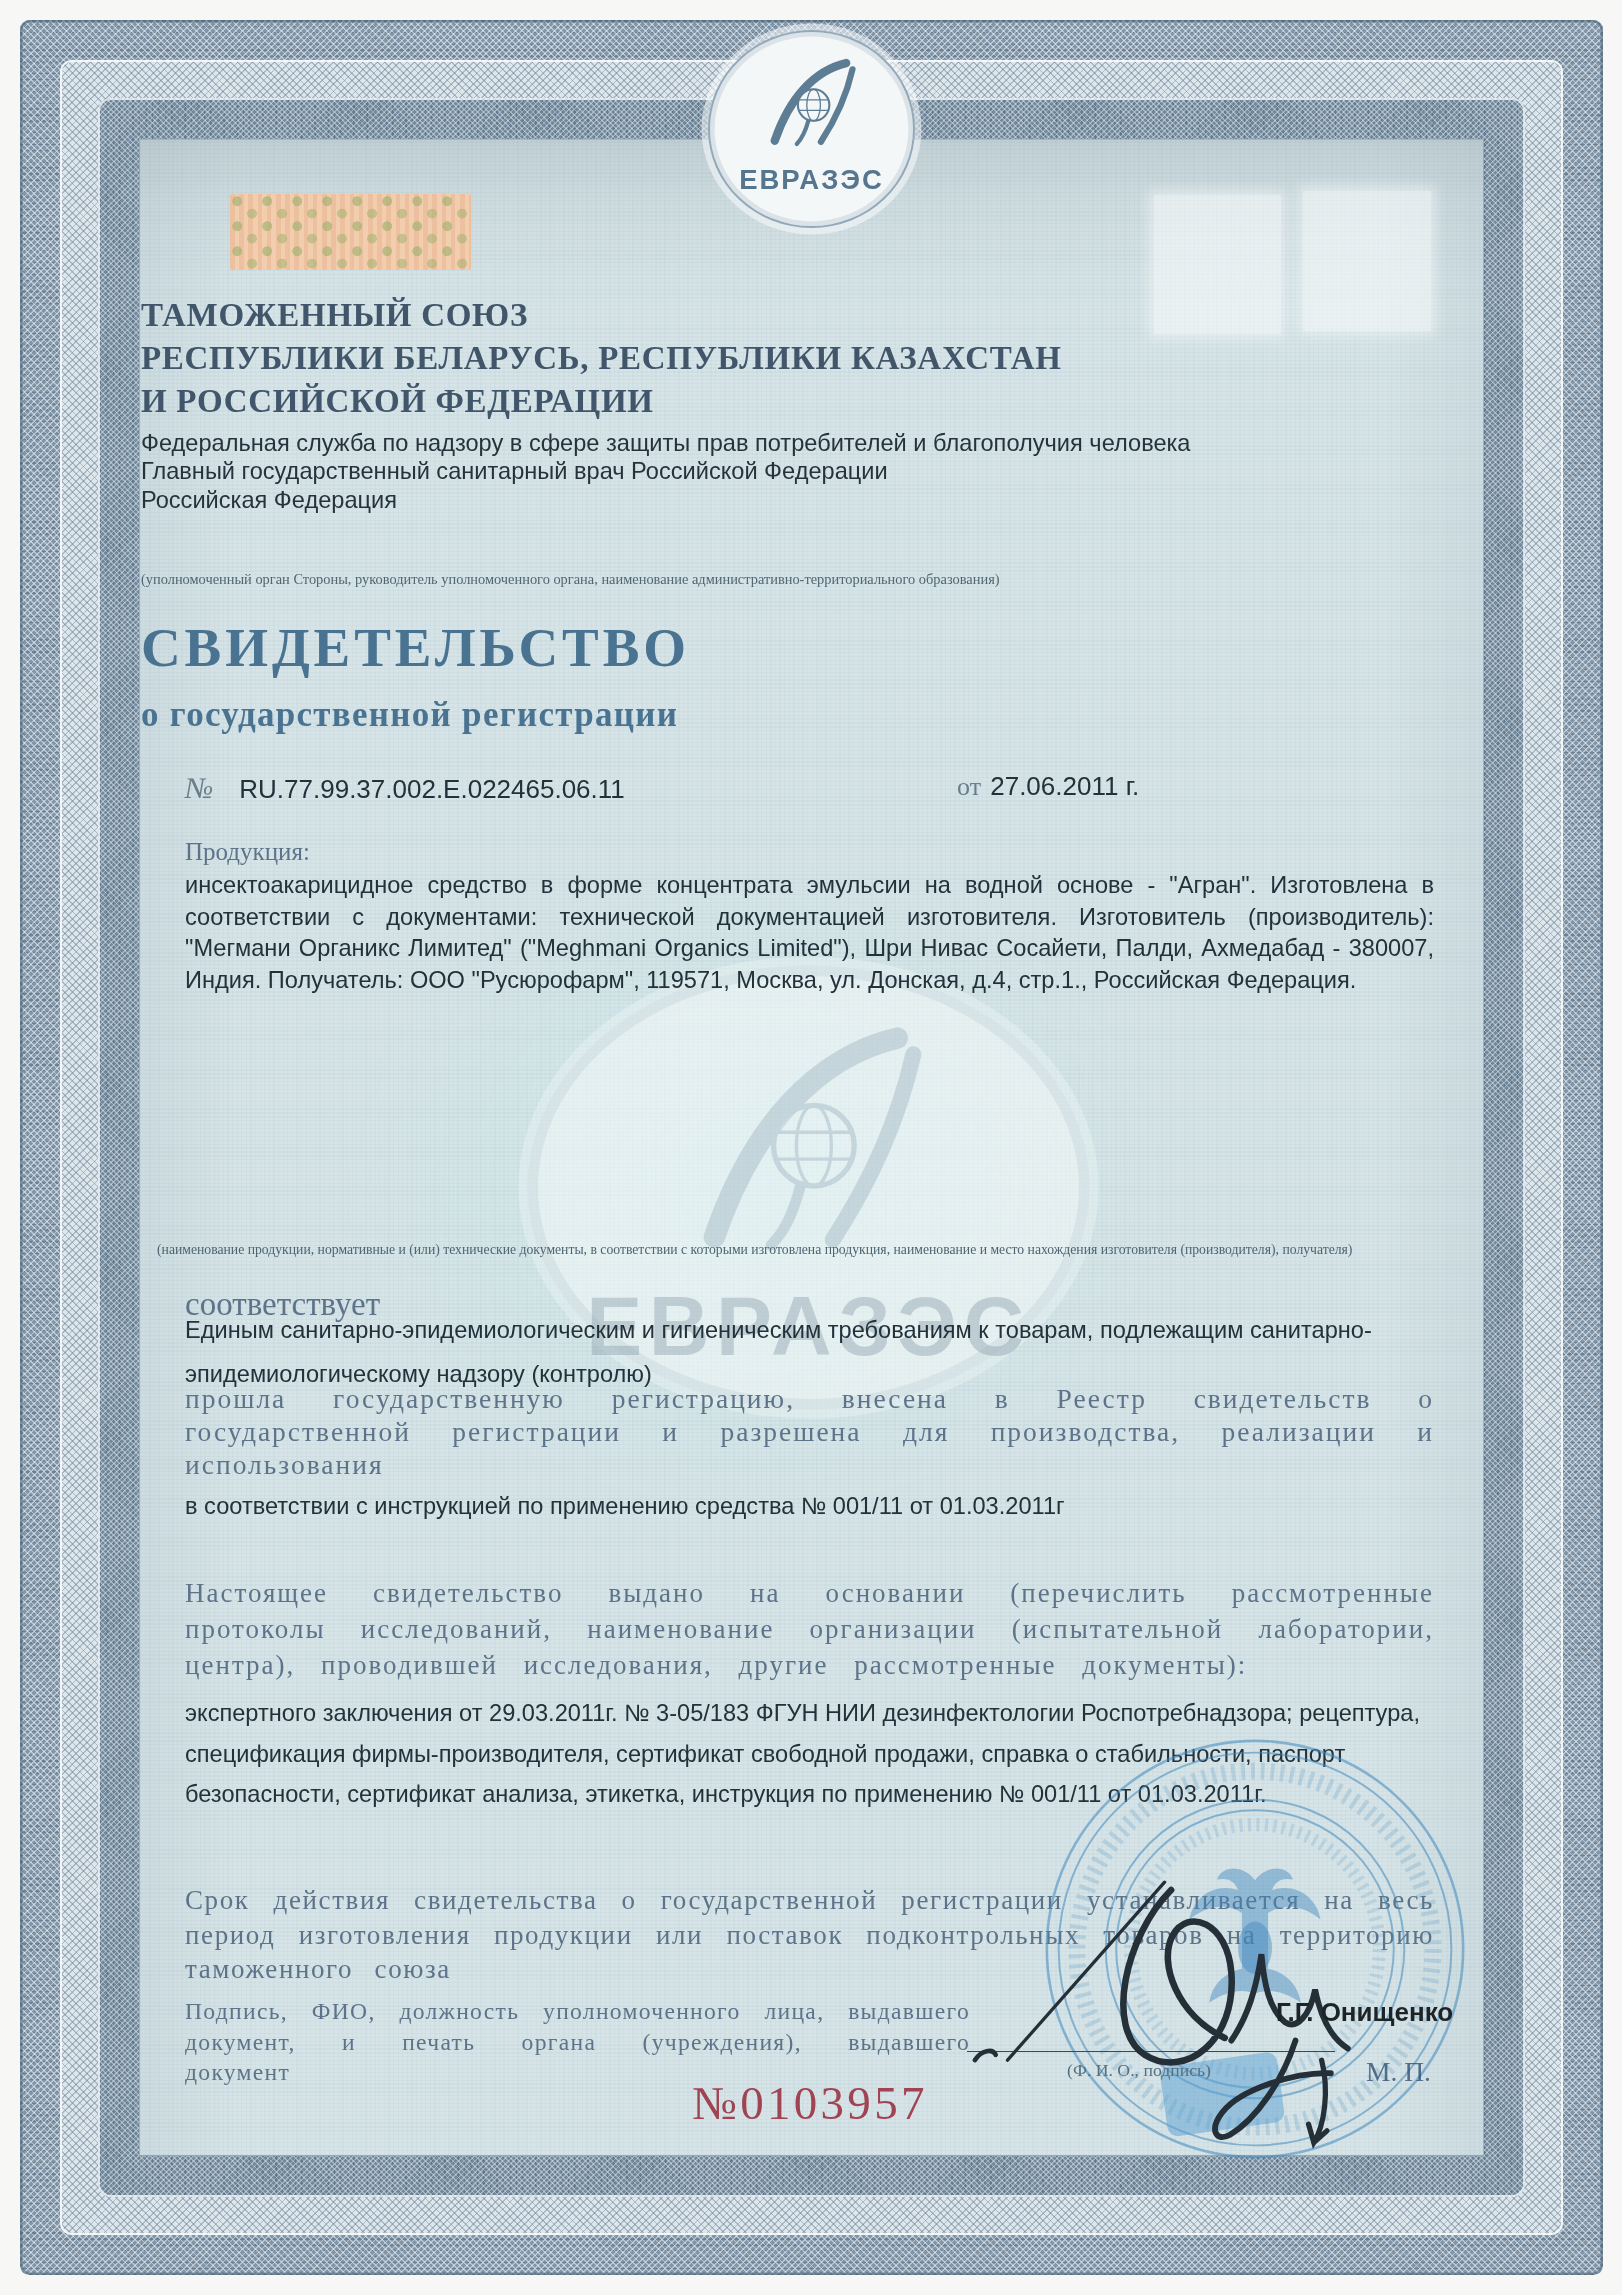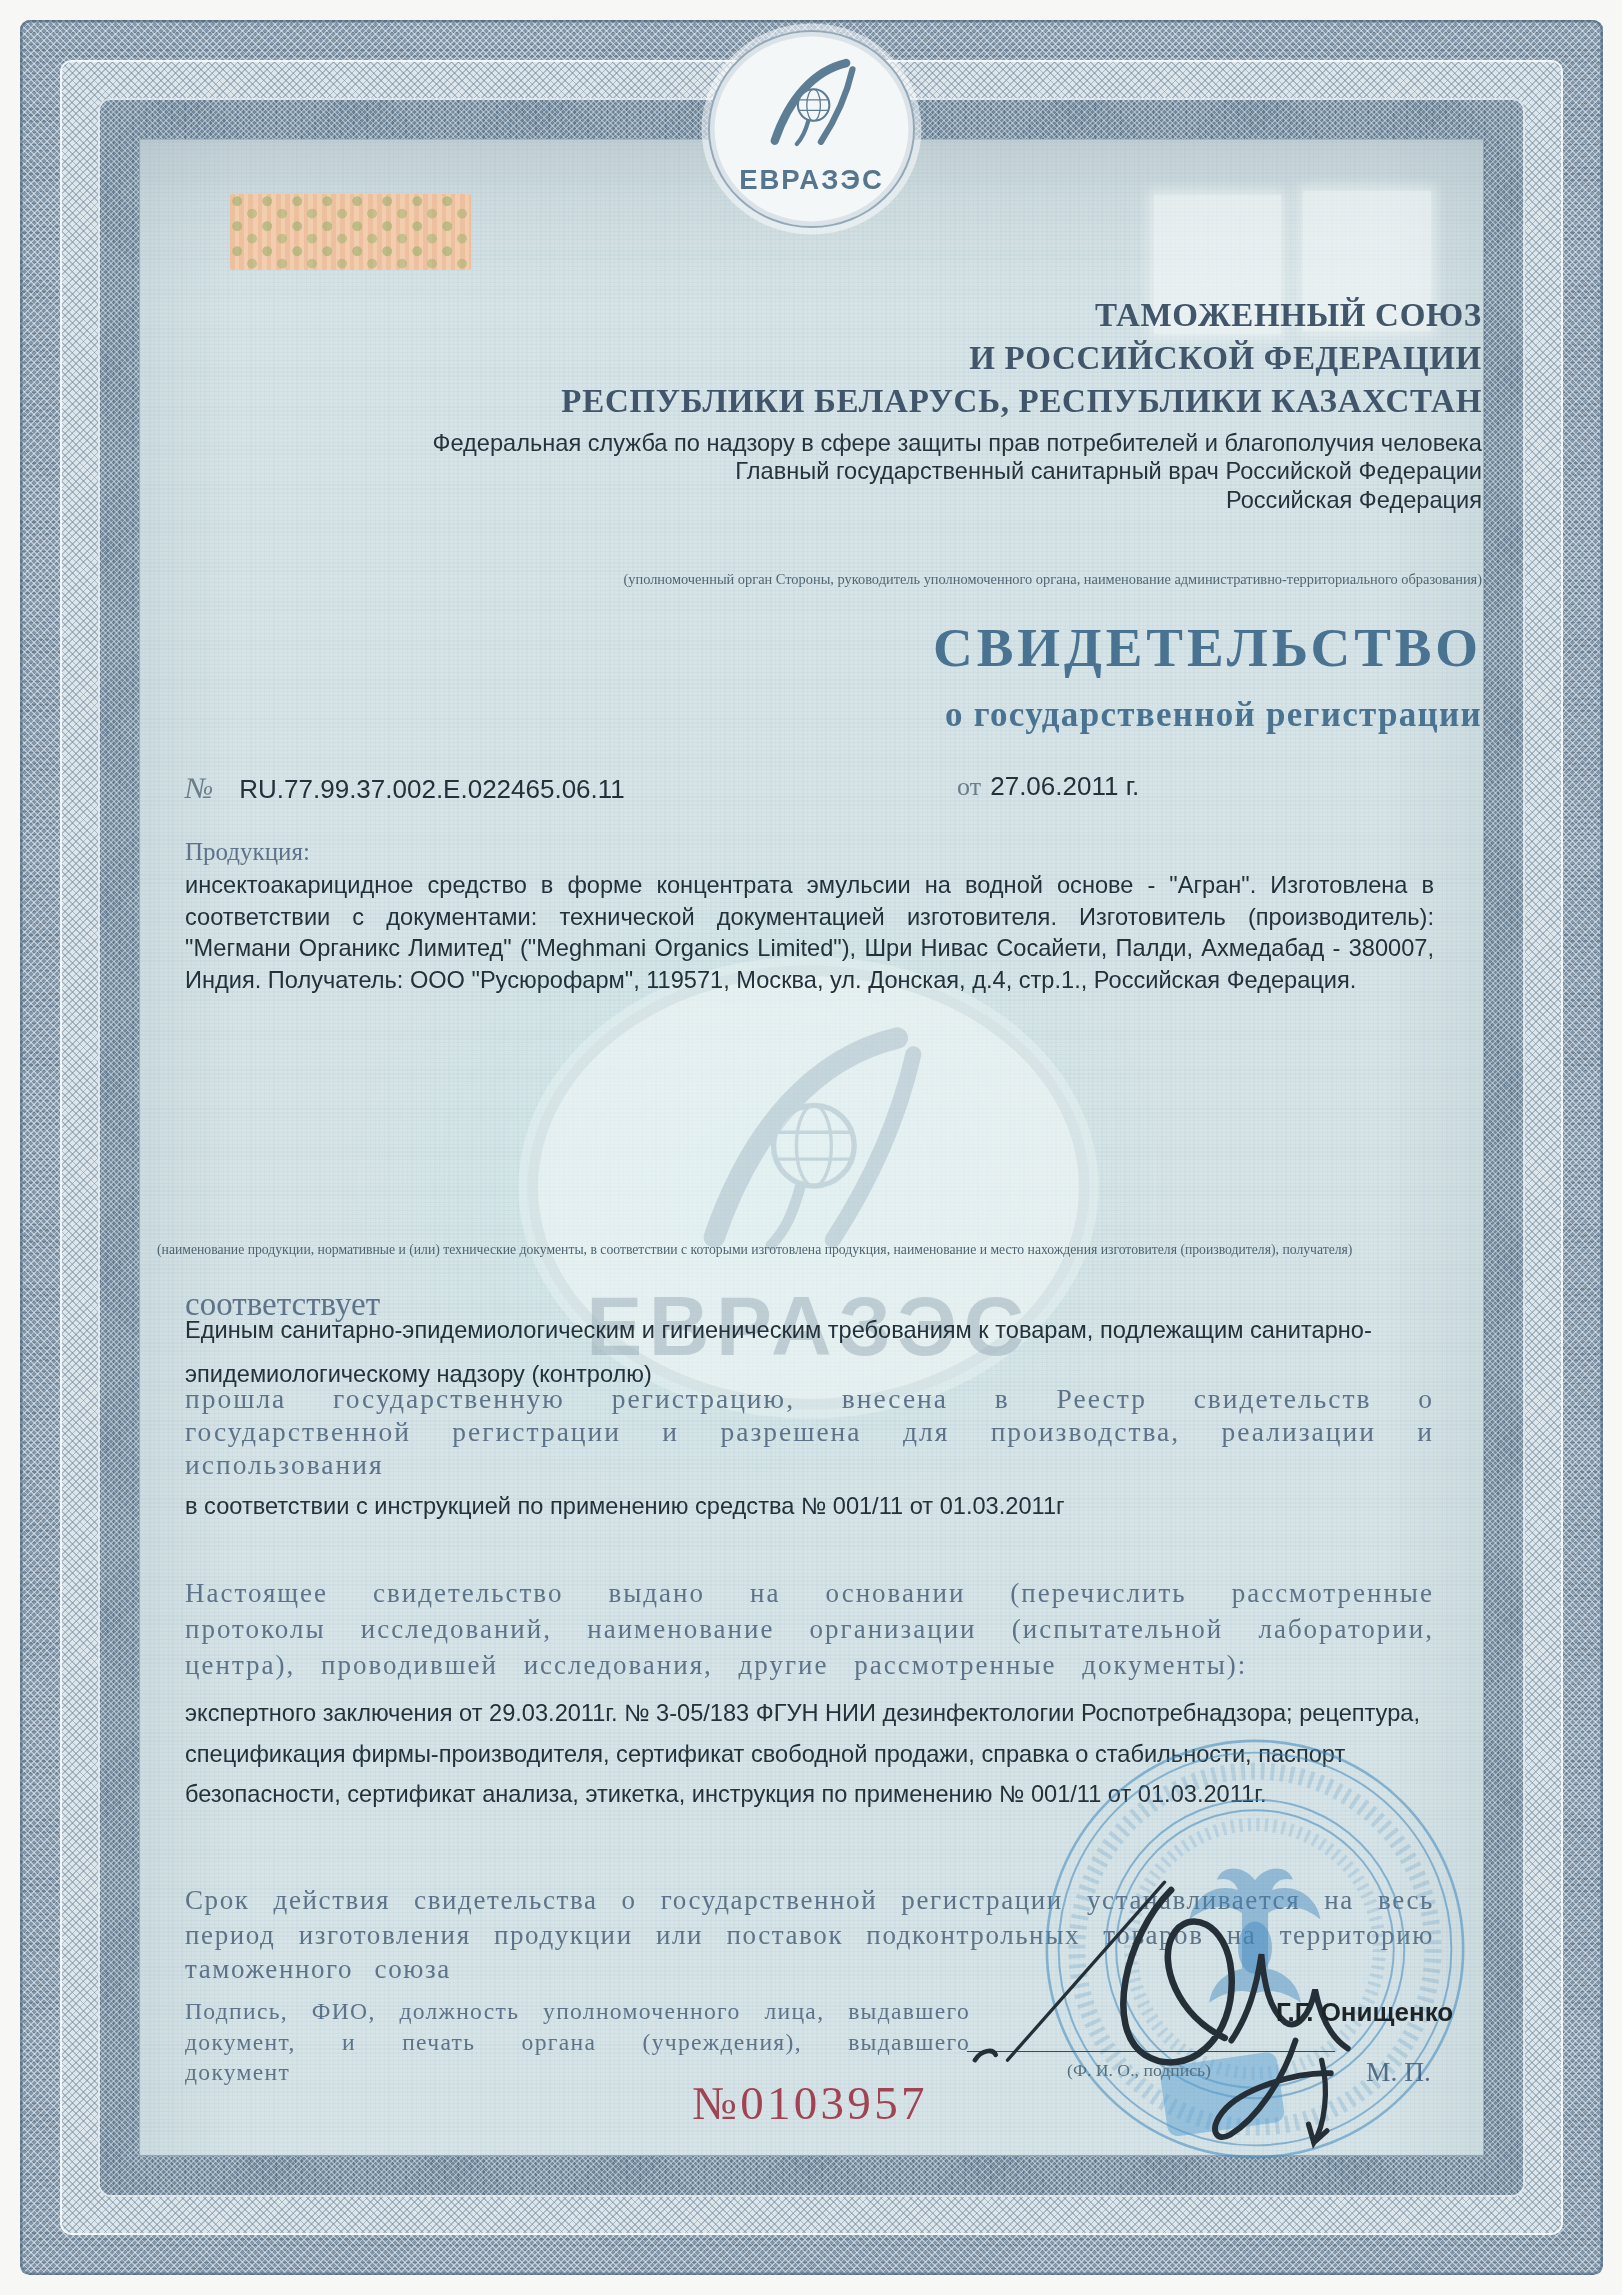--- a/index.html
+++ b/index.html
@@ -51,21 +51,21 @@
   .emblem-label{margin-top:3.9px;font-family:"Liberation Sans","DejaVu Sans",sans-serif;
     font-weight:bold;font-size:27.5px;letter-spacing:2px;color:#55768e;}
   
   .watermark{left:538px;top:976px;width:541px;height:423px;border-radius:50%;z-index:1;
     background:rgba(245,250,250,.55);text-align:center;
     box-shadow:0 0 0 10.5px rgba(210,222,226,.5), 0 0 0 19.6px rgba(236,243,244,.45);}
   .watermark-text{margin-top:11.8px;font-family:"Liberation Sans","DejaVu Sans",sans-serif;
     font-weight:bold;font-size:84px;letter-spacing:6.5px;color:rgba(130,150,162,.38);}
   
   .tb{position:absolute;z-index:4;}
-  .center{left:141px;width:1341px;text-align:right;}
+  .center{left:141px;width:1341px;text-align:left;}
   .hdr{top:294px;font-weight:bold;font-size:33px;line-height:1.3;color:#41566b;letter-spacing:0.7px;}
   .agency{top:429px;font-family:Liberation Sans, sans-serif;font-size:23.6px;
     line-height:1.2;color:#27333c;}
   .note{top:571px;font-size:14.4px;color:#4f6673;}
   .title-main{top:616px;font-weight:bold;font-size:55px;letter-spacing:3.9px;color:#4a7391;}
   .title-sub{top:695px;font-weight:bold;font-size:35px;letter-spacing:1.3px;color:#4a7391;}
   .num-row{left:185px;top:771px;width:1249px;font-size:26px;color:#22313a;
     font-family:"Liberation Sans","DejaVu Sans",sans-serif;}
   .num-label{font-family:"Liberation Serif",serif;font-style:italic;font-size:30px;color:#6a7e8a;margin-right:26px;}
   .num-date{position:absolute;left:772px;top:0;}
@@ -133,22 +133,22 @@
     </svg>
     <div class="emblem-label">ЕВРАЗЭС</div>
   </div>
 
   <div class="layer patch-pink"></div>
   <div class="layer patch-white pw1"></div>
   <div class="layer patch-white pw2"></div>
 
   <div class="tb center hdr">
     <div>ТАМОЖЕННЫЙ СОЮЗ</div>
+    <div>РЕСПУБЛИКИ БЕЛАРУСЬ, РЕСПУБЛИКИ КАЗАХСТАН</div>
     <div>И РОССИЙСКОЙ ФЕДЕРАЦИИ</div>
-    <div>РЕСПУБЛИКИ БЕЛАРУСЬ, РЕСПУБЛИКИ КАЗАХСТАН</div>
   </div>
   <div class="tb center agency">
     <div>Федеральная служба по надзору в сфере защиты прав потребителей и благополучия человека</div>
     <div>Главный государственный санитарный врач Российской Федерации</div>
     <div>Российская Федерация</div>
   </div>
   <div class="tb center note">(уполномоченный орган Стороны, руководитель уполномоченного органа, наименование административно-территориального образования)</div>
 
   <div class="tb center title-sub">о государственной регистрации</div>
   <div class="tb center title-main">СВИДЕТЕЛЬСТВО</div>

